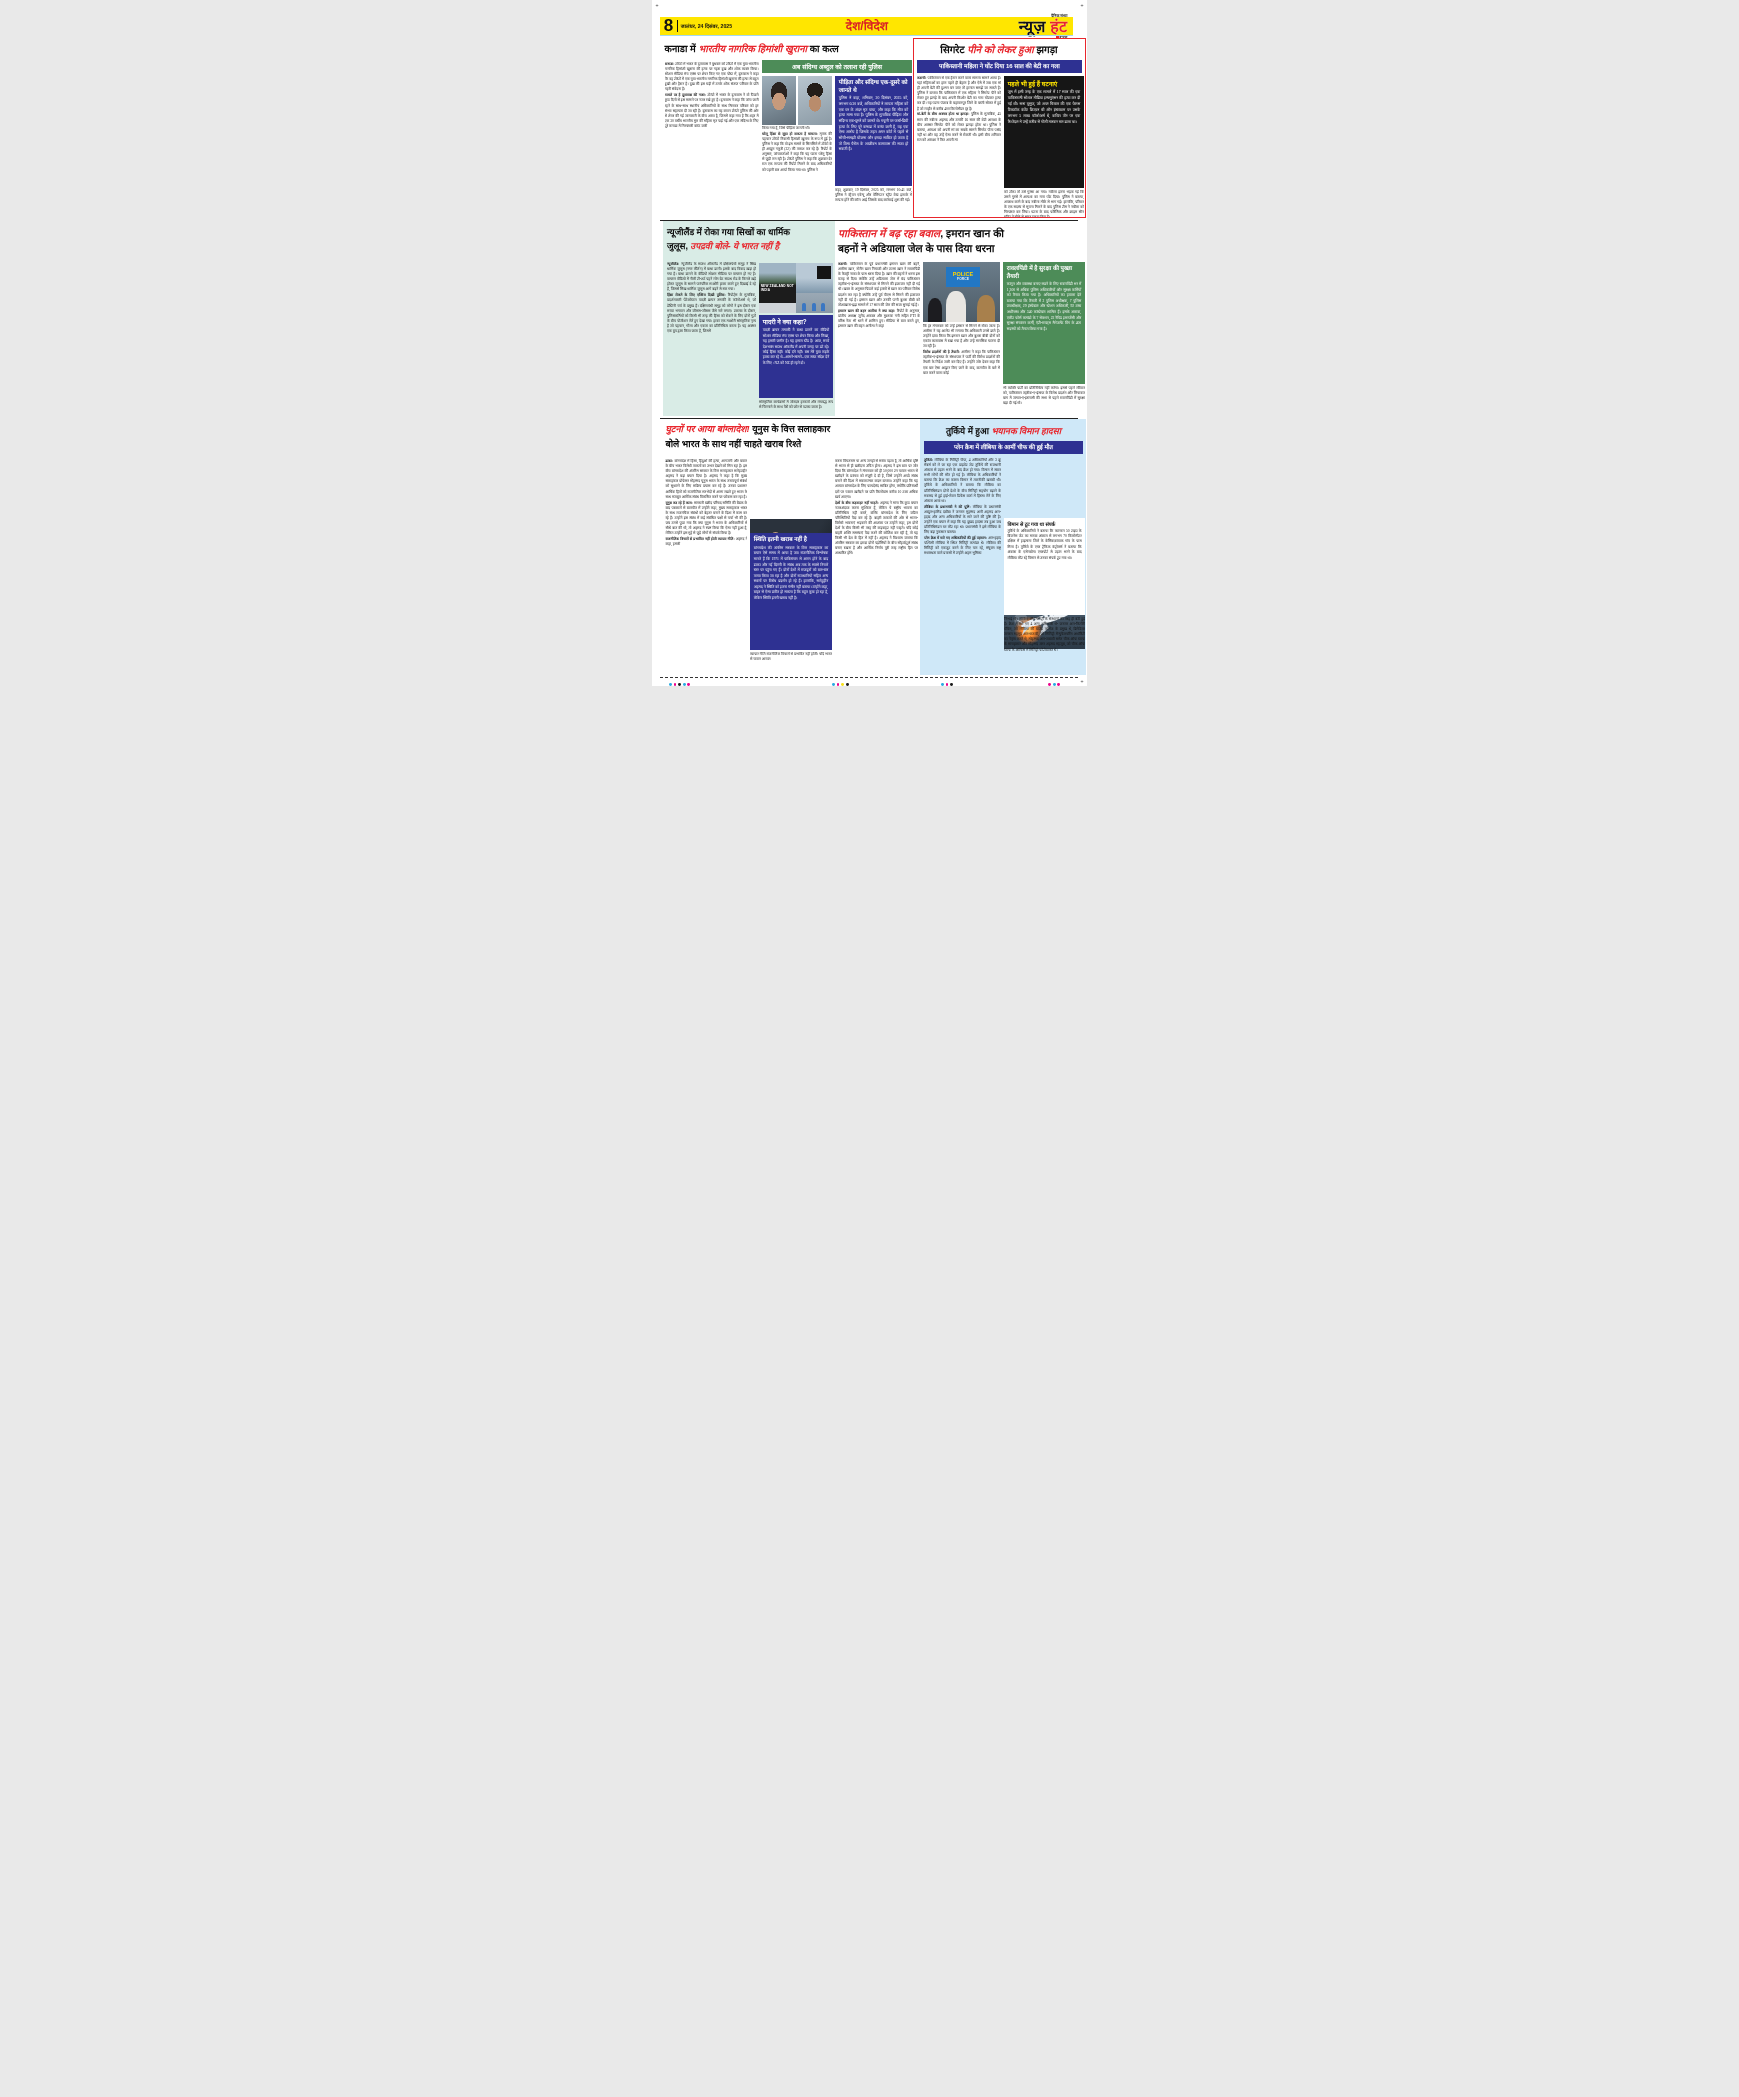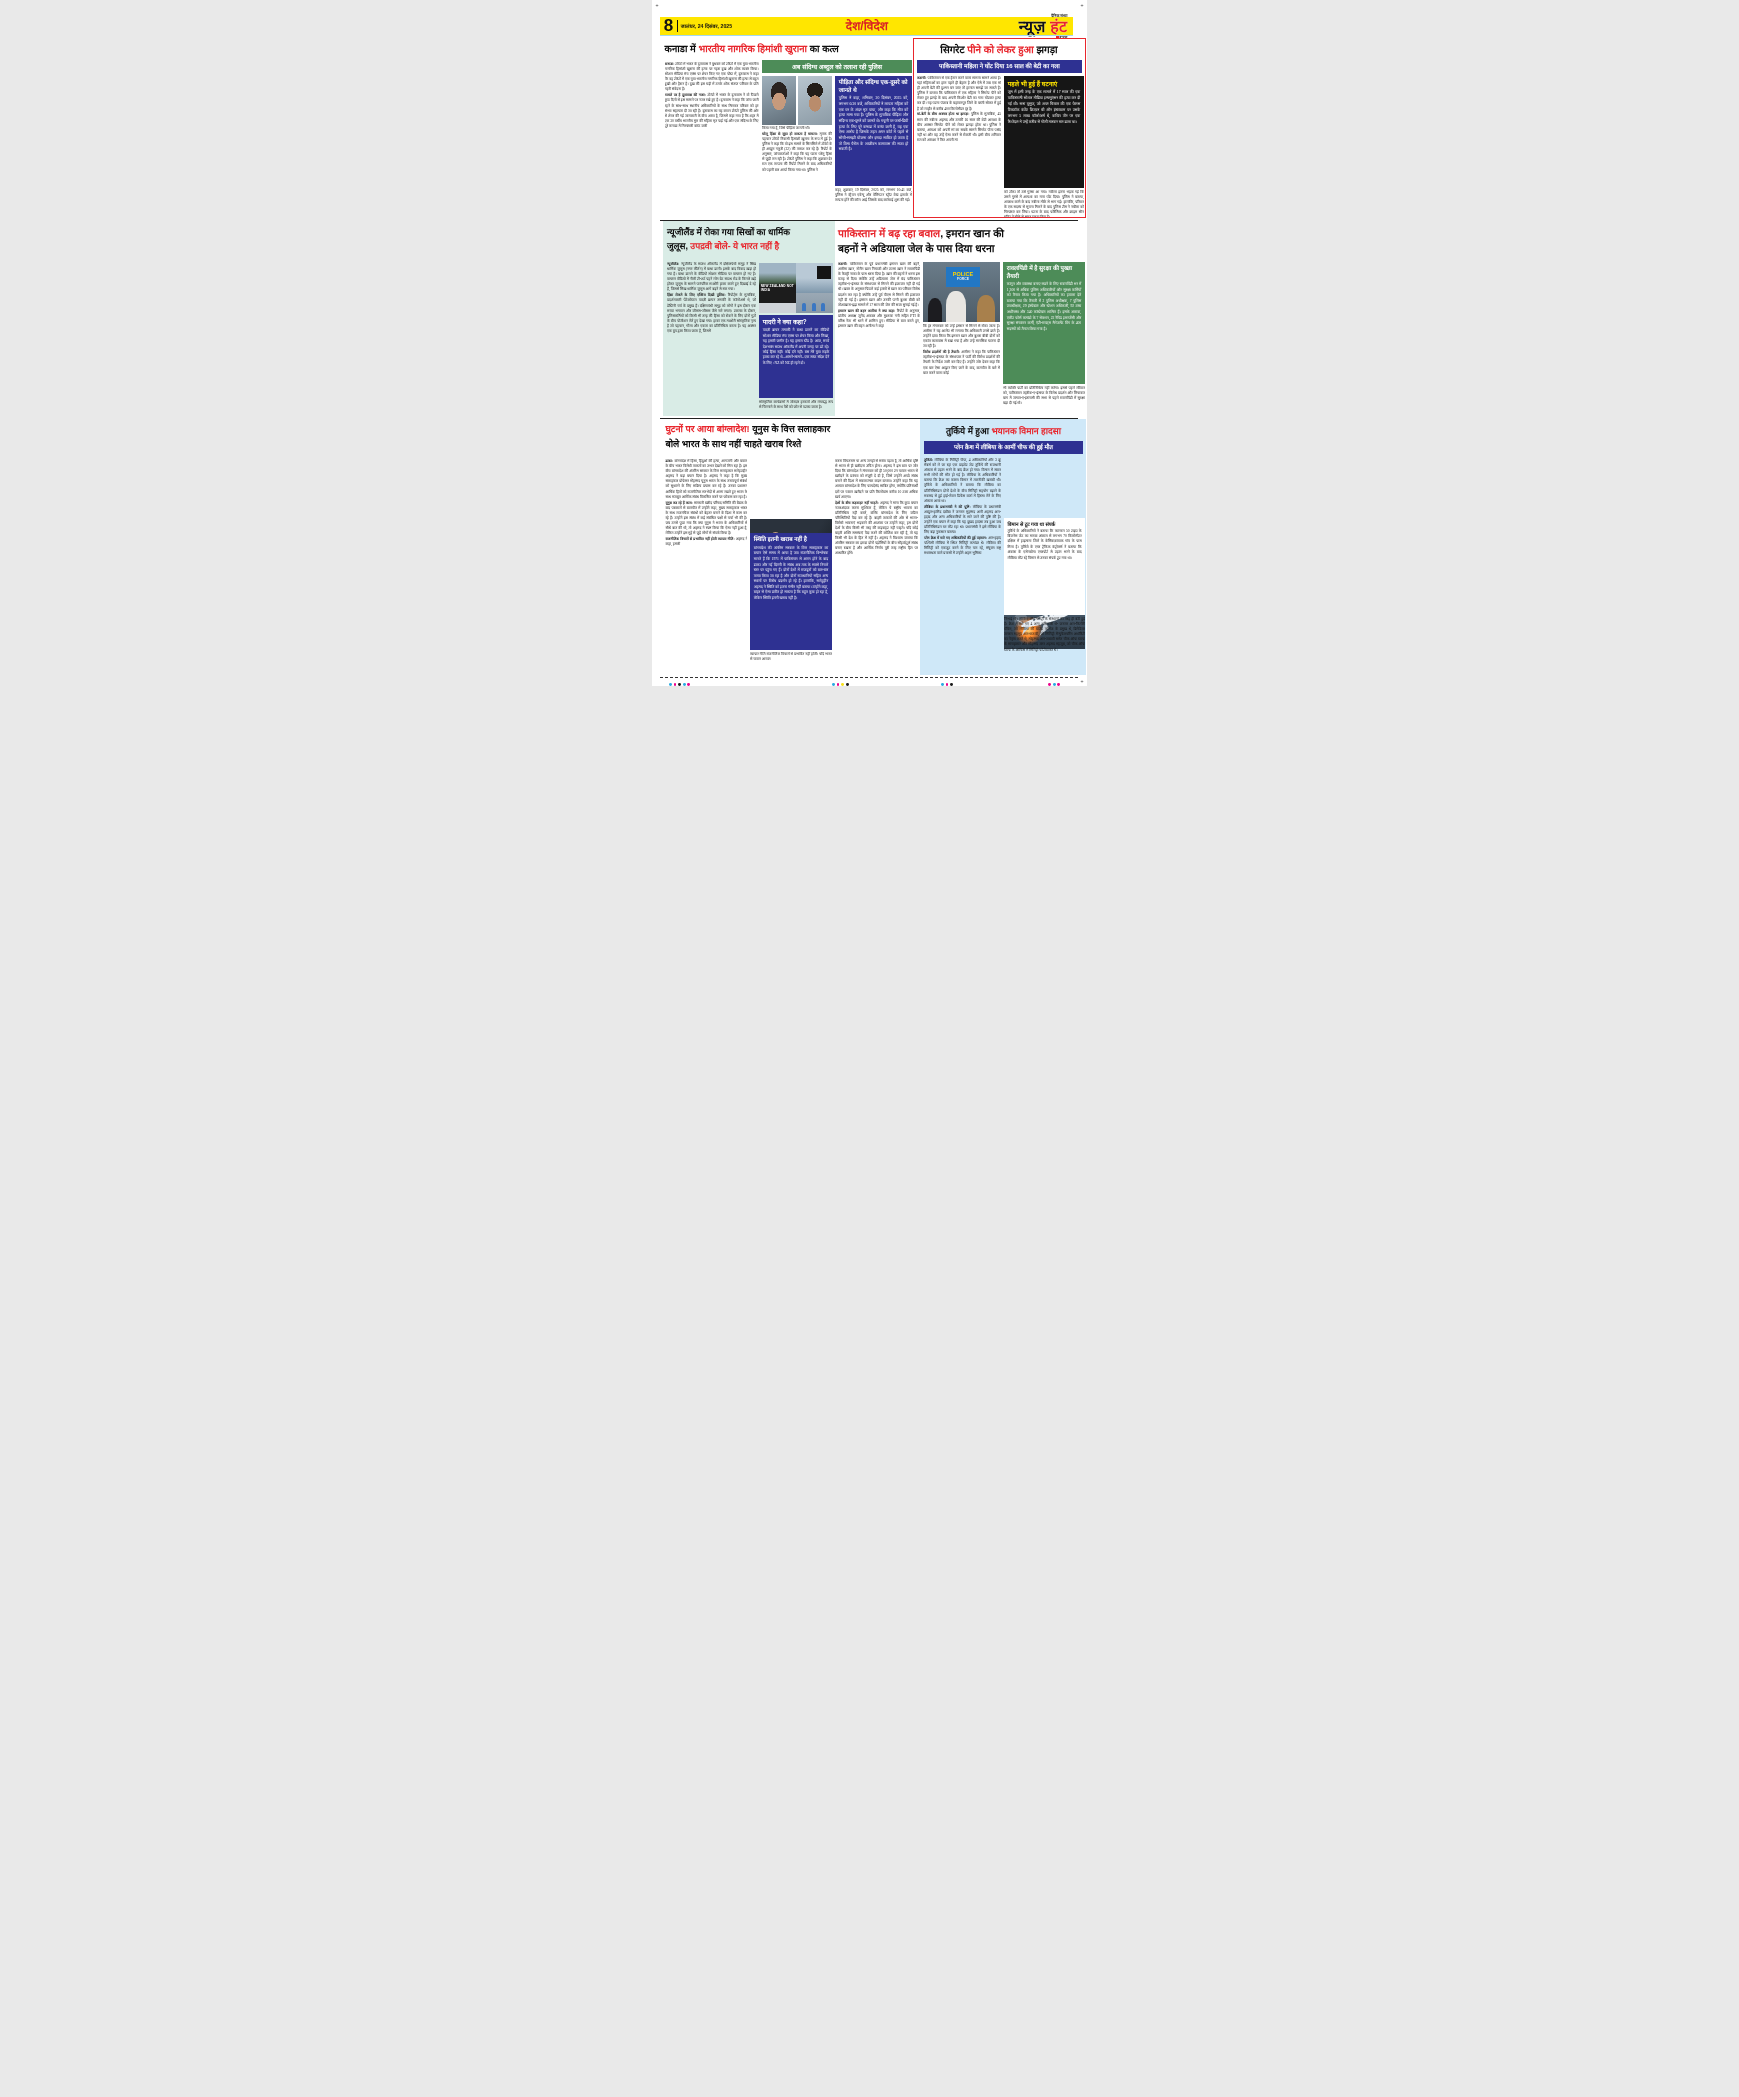--- a/index.html
+++ b/index.html
@@ -18,21 +18,21 @@
   .brand-top{font-size:3.8px;font-weight:bold;color:#111;}
   .brand-main{font-size:16px;font-weight:bold;letter-spacing:0.4px;}
   .brand-black{color:#111;text-shadow:0 0 0.8px #fff;}
   .brand-red{color:#e8262d;text-shadow:0 0 0.8px #fff;}
   .brand-tag{font-size:3.4px;font-weight:bold;color:#111;}
   .brand-sq{display:inline-block;width:2.9px;height:2.9px;background:#e8262d;margin-right:0.8px;}
   .blueline{left:8.4px;top:35px;width:413px;height:1.3px;background:#a5d9f0;}
   .rowline{left:8.4px;width:418px;height:0.8px;background:#222;}
   
   .hl{font-family:"Liberation Sans","DejaVu Sans",sans-serif;font-weight:bold;white-space:nowrap;}
-  .hl .r{color:#e8262d;} .hl .b{color:#0d0d0d;}
+  .hl .r{color:#e8262d;font-style:italic;} .hl .b{color:#0d0d0d;}
   
   .bar{display:flex;align-items:center;justify-content:center;color:#fff;font-weight:bold;
        font-family:"Liberation Sans","DejaVu Sans",sans-serif;text-align:center;}
   .greenbar{background:#4d8c58;font-size:6.3px;}
   .navybar{background:#2e3192;font-size:6px;}
   .navybox{background:#2e3192;color:#fff;padding:3.4px 3.8px;}
   .navybox .bt{font-family:"Liberation Sans","DejaVu Sans",sans-serif;font-weight:bold;font-size:5.9px;line-height:1.25;margin-bottom:2.1px;}
   .navybox .bb{font-size:3.8px;line-height:1.5;text-align:justify;}
   .blackbox{background:#161616;color:#fff;padding:3.4px 3.8px;}
   .blackbox .bt{color:#ffe400;font-family:"Liberation Sans","DejaVu Sans",sans-serif;font-weight:bold;font-size:6.3px;margin-bottom:2.1px;}

